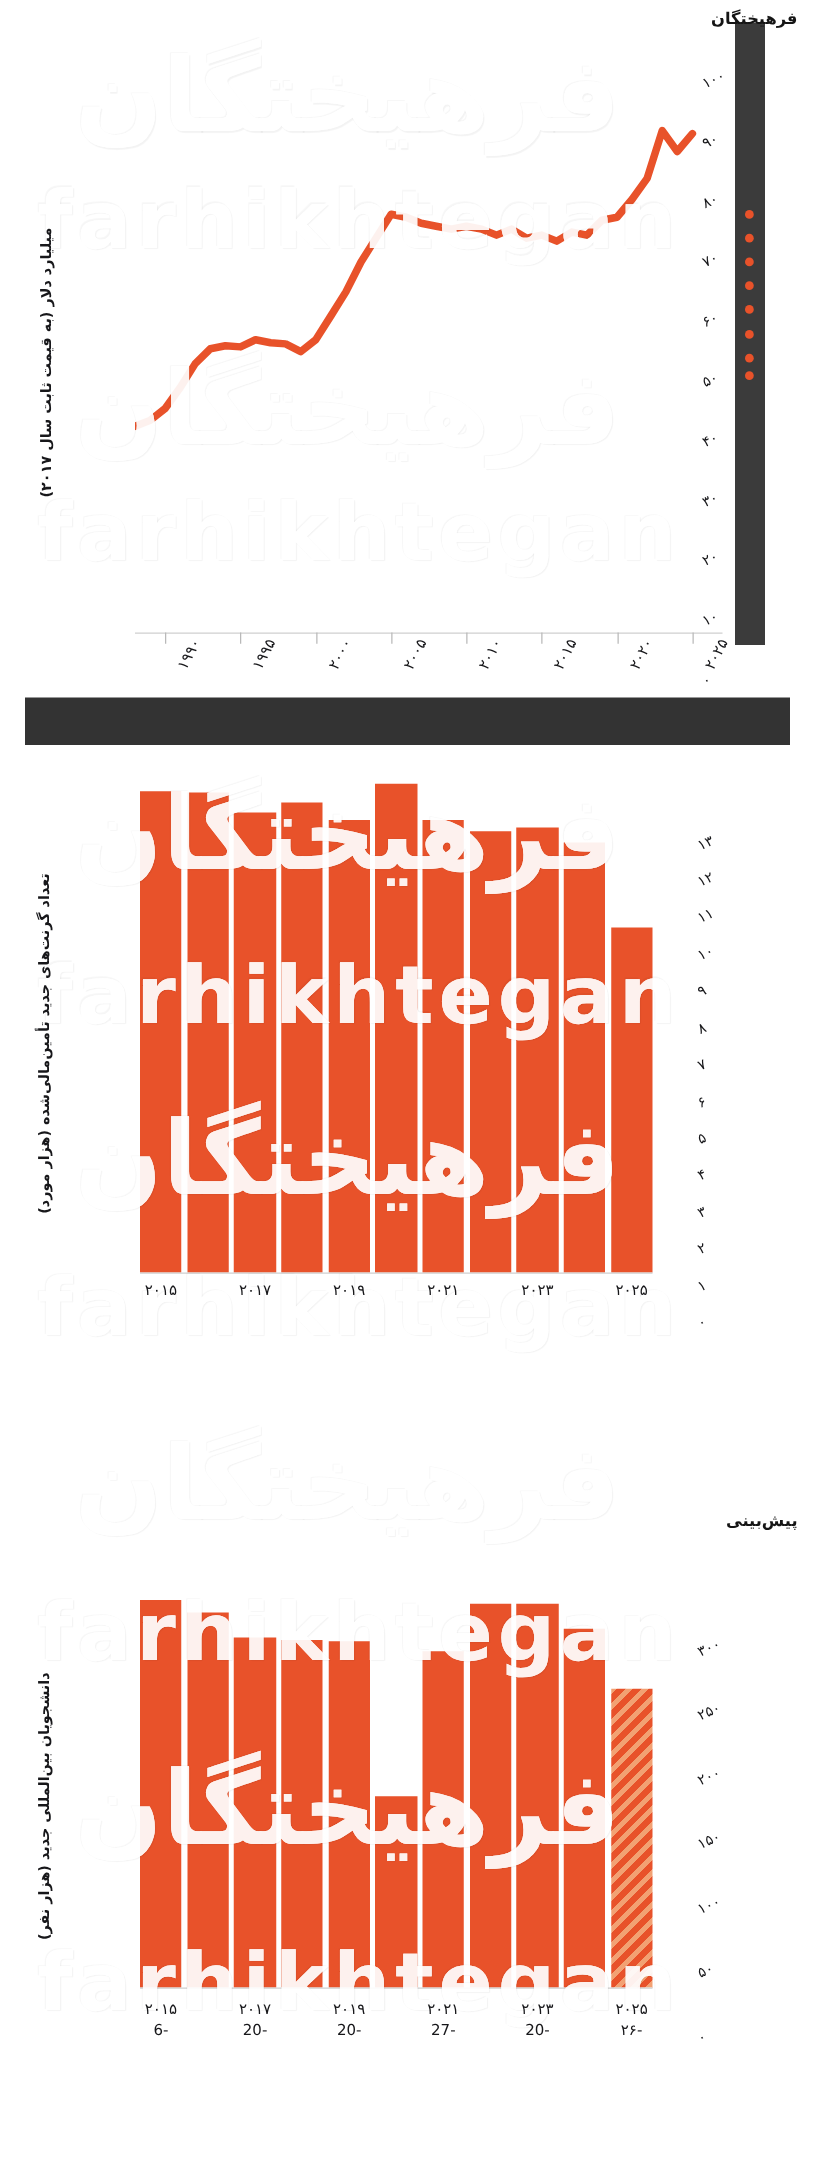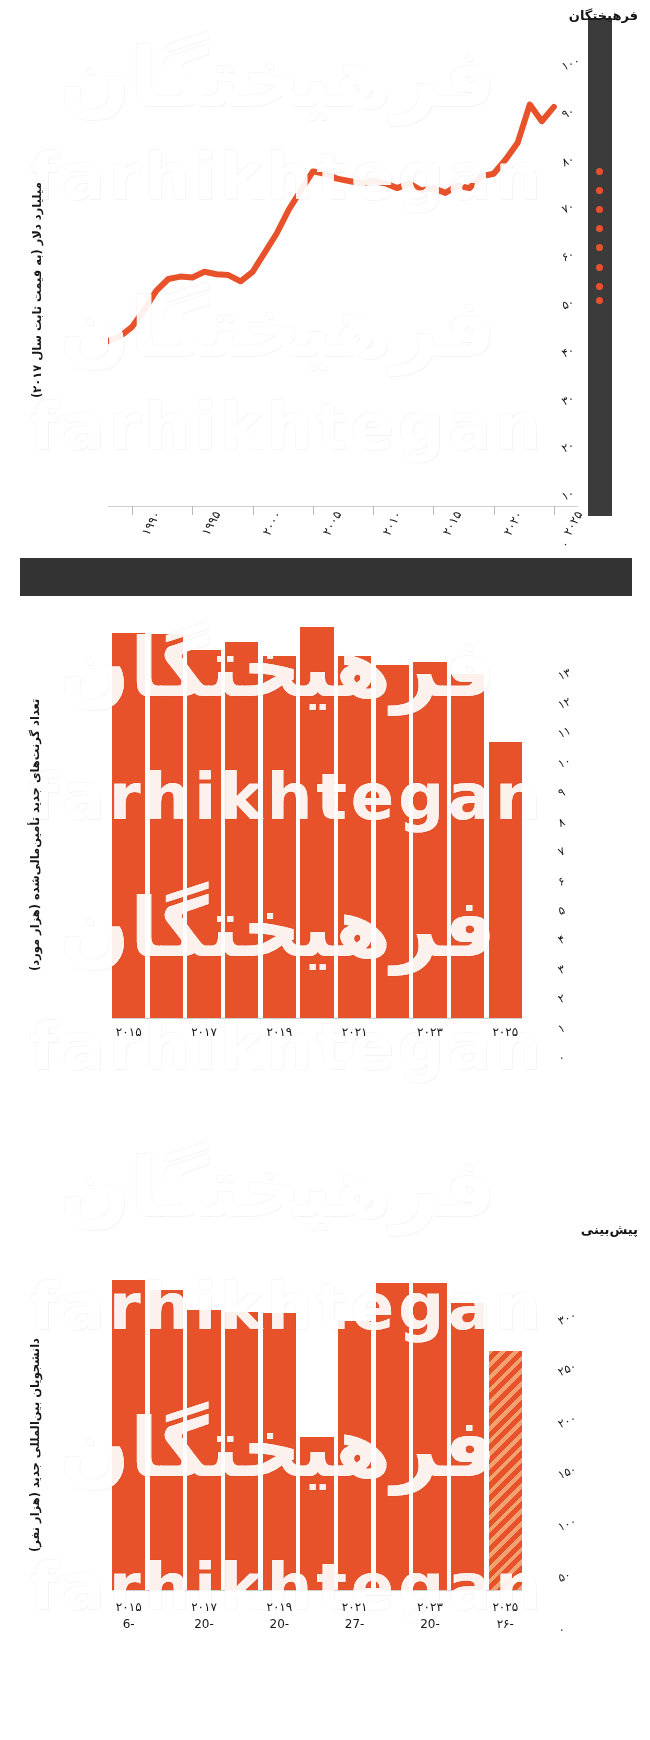--- a/index.html
+++ b/index.html
@@ -64,21 +64,21 @@
     background:
       repeating-linear-gradient(-45deg,
         #f2a173 0px,#f2a173 4px,
         #e8522a 4px,#e8522a 9px);
   }
 
   
   #c3{left:0;top:1100px;width:650px;height:640px;}
   #c3 .plot{position:absolute;left:112px;top:160px;width:410px;height:330px;}
   .forecast-lbl{
-    position:absolute;right:12px;top:122px;
+    position:absolute;right:12px;top:110px;
     font-family:"DejaVu Sans",sans-serif;font-size:13px;font-weight:bold;color:#151515;z-index:8;
   }
 </style>
 </head>
 <body>
 
 <div class="page">
 
   <div class="wm-layer">
     <div class="wm wm-fa" style="left:60px;  top:30px;">فرهیختگان</div>

